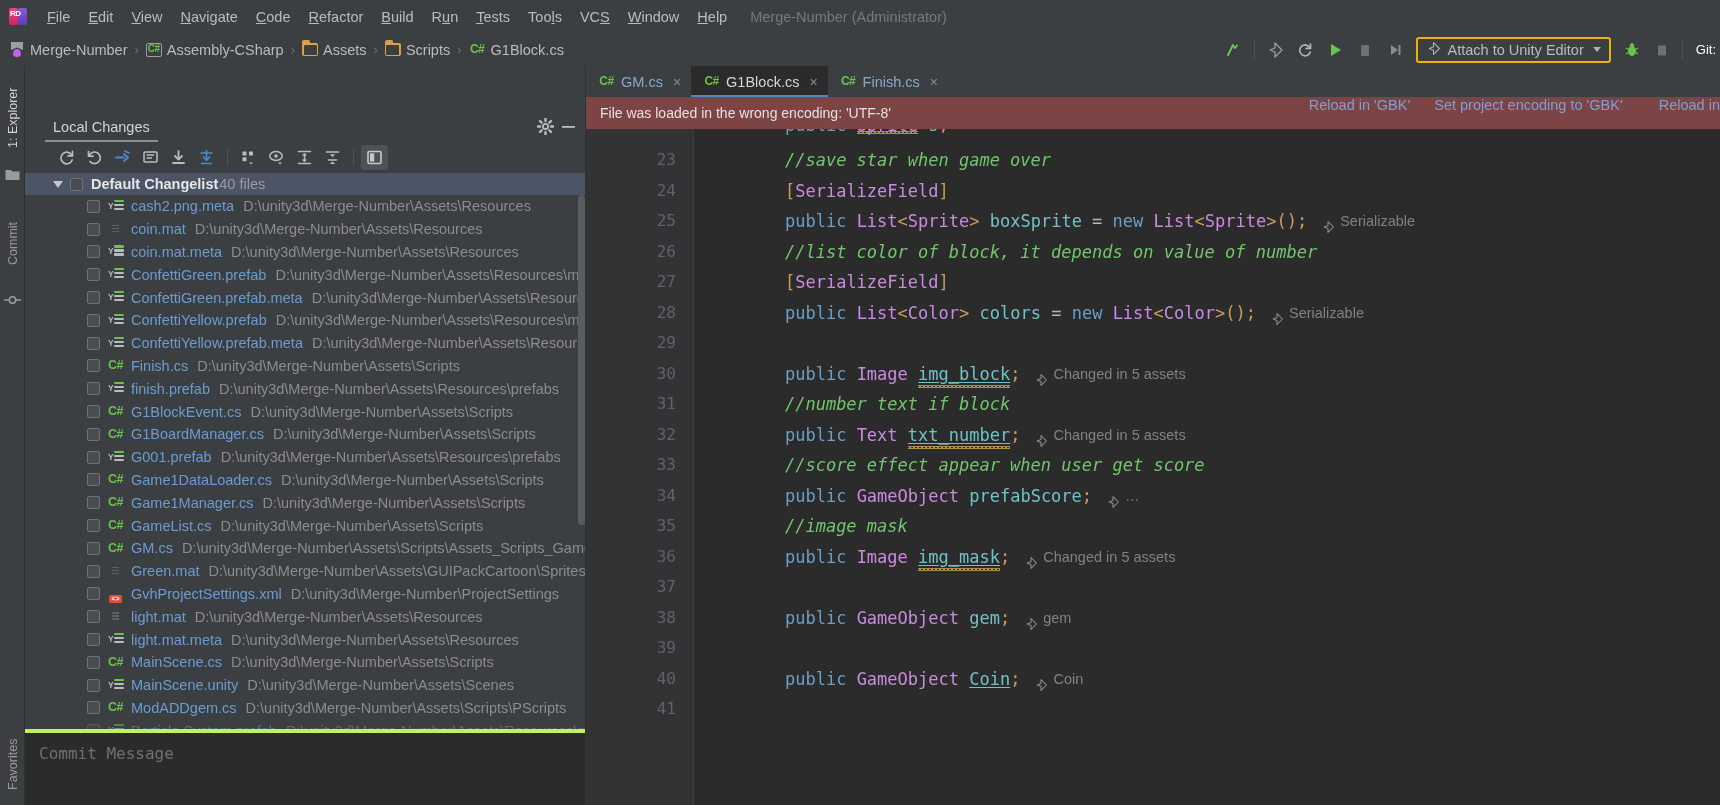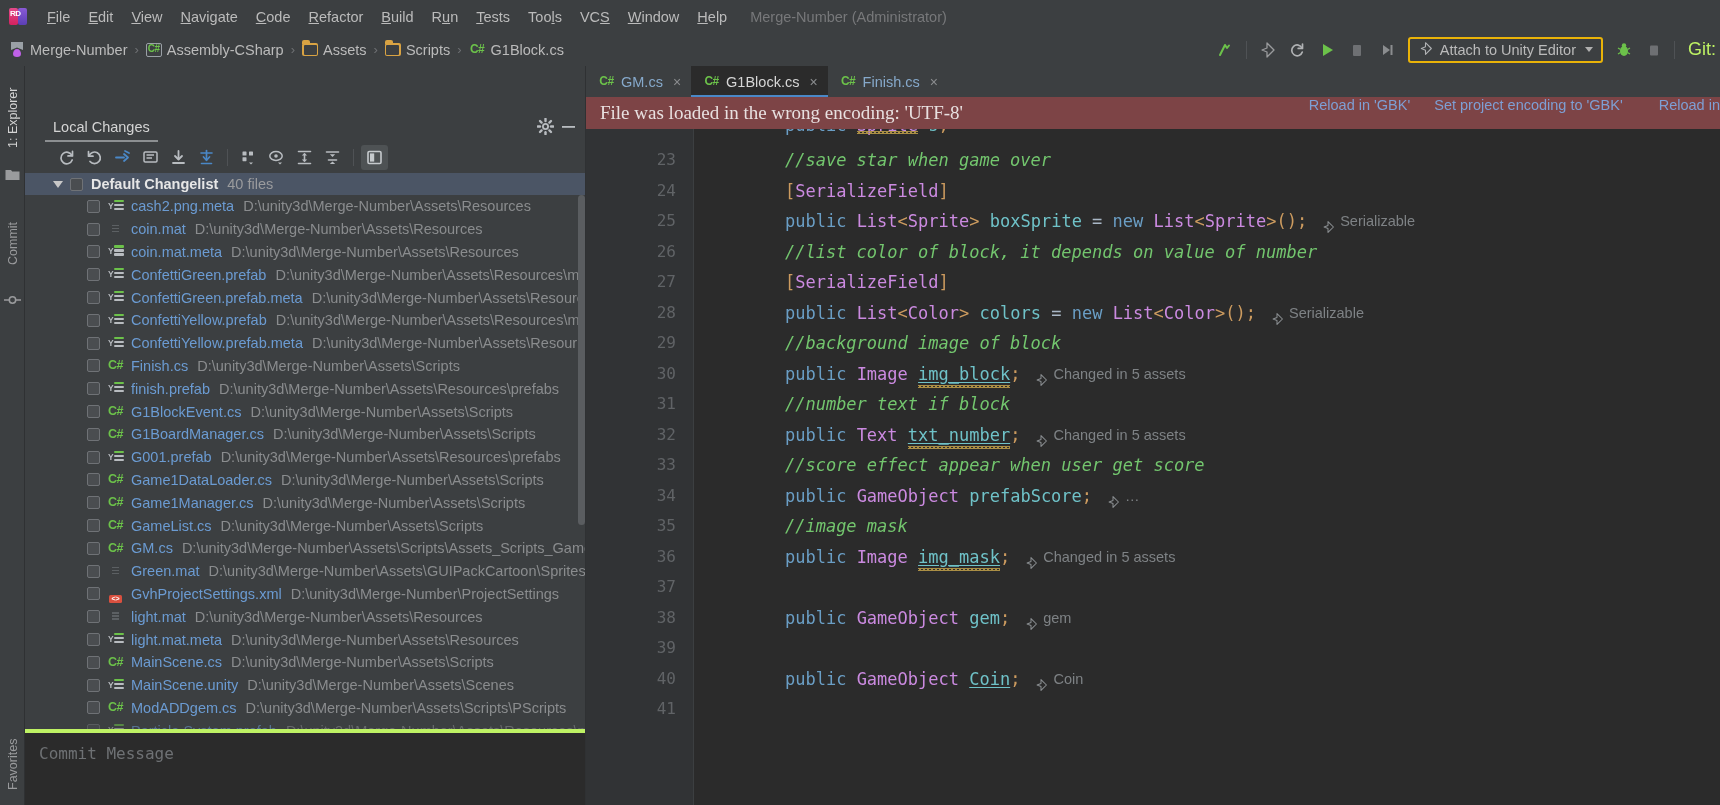--- a/index.html
+++ b/index.html
@@ -93,21 +93,21 @@
   .runconfig {
     display:flex; align-items:center; height:26px; padding:0 8px;
     border:2px solid #eab308; border-radius:3px; margin:0 6px;
     color:#bbbbbb; font-size:14.5px; white-space:nowrap;
   }
   .runconfig .unity-ic { margin-right:7px; }
   .runconfig .caret {
     margin-left:9px; width:0; height:0; border-left:4.5px solid transparent;
     border-right:4.5px solid transparent; border-top:5px solid #b0b0b0;
   }
-  .git-label { color:#bef264; font-size:18px; margin-left:8px; white-space:nowrap; }
+  .git-label { color:#ffffff; font-size:13px; margin-left:8px; white-space:nowrap; }
 
   
   .main { display:flex; height:739px; }
 
   
   .leftstrip {
     width:25px; background:#3c3f41; position:relative; flex:none;
     border-right:1px solid #2f3133;
   }
   .vtab {
@@ -157,21 +157,21 @@
   .tri {
     width:0; height:0; border-left:5.5px solid transparent;
     border-right:5.5px solid transparent; border-top:7px solid #c8c8c8;
     margin-right:7px; flex:none;
   }
   .chk {
     width:13px; height:13px; border:1px solid #6f7276; background:#4a4d50;
     border-radius:2px; flex:none; margin-right:8px;
   }
   .cl-name { color:#e6e6e6; font-weight:bold; font-size:14.5px; }
-  .cl-count { color:#9a9b9d; font-size:14.5px; margin-left:9px; }
+  .cl-count { color:#9a9b9d; font-size:14.5px; margin-left:1px; }
 
   .file-row {
     display:flex; align-items:center; height:22.8px; padding-left:62px;
     white-space:nowrap; overflow:hidden;
   }
   .file-row.lastrow { opacity:0.55; }
   .file-name { color:#6b9bd2; font-size:14.5px; margin-left:7px; }
   .file-path { color:#8a8c8e; font-size:14.5px; margin-left:9px; }
 
   
@@ -233,21 +233,21 @@
   .etab .nm.unsel { color:#86a9cb; }
   .etab .x {
     margin-left:10px; color:#8b8d8f; font-size:14px; line-height:1;
   }
 
   
   .notif {
     height:32px; background:#7d4446; display:flex; align-items:center;
     padding-left:14px; flex:none; position:relative; overflow:hidden;
   }
-  .notif-text { color:#e8e0e0; font-size:19px; white-space:nowrap;font-family:Liberation Serif, serif; }
+  .notif-text { color:#e8e0e0; font-size:14px; white-space:nowrap; }
   .notif-actions {
     position:absolute; right:0; top:0; height:32px; display:flex;
     align-items:flex-start; gap:24px; padding-right:0;
   }
   .notif-link { color:#7e9fd4; font-size:14.5px; white-space:nowrap; cursor:default; }
 
   
   .code-area {
     flex:1; background:#2b2b2b; display:flex; position:relative; overflow:hidden;
   }
@@ -907,21 +907,20 @@
             <span class="tok k-punct">;</span>
             <span class="codelens">
               <span class="utri"><svg width="14" height="14" viewBox="0 0 18 18">
                   <path d="M9 2 L16 9 L9 16 L9 11 L4 9 L9 7 Z" fill="none" stroke="#8b8f92" stroke-width="1.3" stroke-linejoin="round"></path>
                 </svg></span>
               <span>Serializable</span>
             </span>
           </div>
           <div class="code-line">
             <span class="tok k-plain">    </span>
-            <span class="tok k-comment">//background image of block</span>
           </div>
           <div class="code-line">
             <span class="tok k-plain">    </span>
             <span class="tok k-kw">public</span>
             <span class="tok k-plain"> </span>
             <span class="tok k-type">Image</span>
             <span class="tok k-plain"> </span>
             <span class="tok k-field underlined squiggle">img_block</span>
             <span class="tok k-punct">;</span>
             <span class="codelens">

